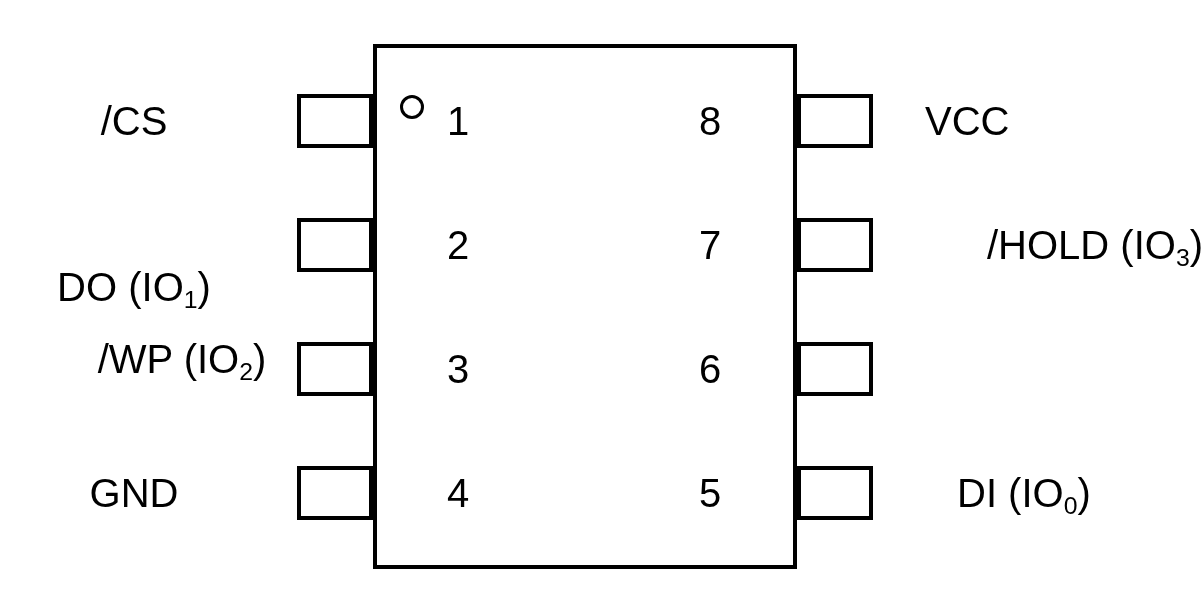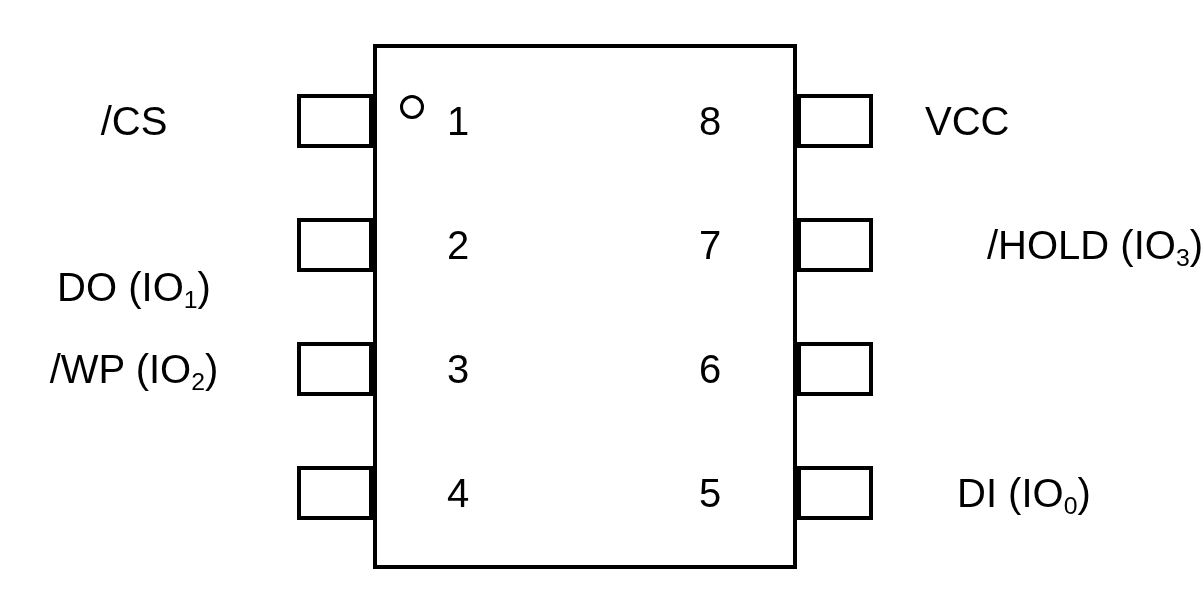--- a/index.html
+++ b/index.html
@@ -123,22 +123,25 @@
   <div class="pin-number col-right" style="top:218px;">7</div>
   <div class="pin-number col-right" style="top:342px;">6</div>
   <div class="pin-number col-right" style="top:466px;">5</div>
 
   <div class="pin-label side-left" style="top:94px;">
     <span>/CS</span><sub></sub><span></span>
   </div>
   <div class="pin-label side-left" style="top:212px;margin-top:48px;">
     <span>DO (IO</span><sub>1</sub><span>)</span>
   </div>
-  <div class="pin-label side-left" style="top:342px;">
+  <div class="pin-label side-left" style="top:332px;padding-left:48px;">
     <span>/WP (IO</span><sub>2</sub><span>)</span>
+  </div>
+  <div class="pin-label side-left" style="top:466px;">
+    <span>GND</span><sub></sub><span></span>
   </div>
 
   <div class="pin-label side-right" style="top:94px;">
     <span>VCC</span><sub></sub><span></span>
   </div>
   <div class="pin-label side-right" style="top:218px;text-align:right;">
     <span>/HOLD (IO</span><sub>3</sub><span>)</span>
   </div>
   <div class="pin-label side-right" style="top:466px;margin-left:32px;">
     <span>DI (IO</span><sub>0</sub><span>)</span>

